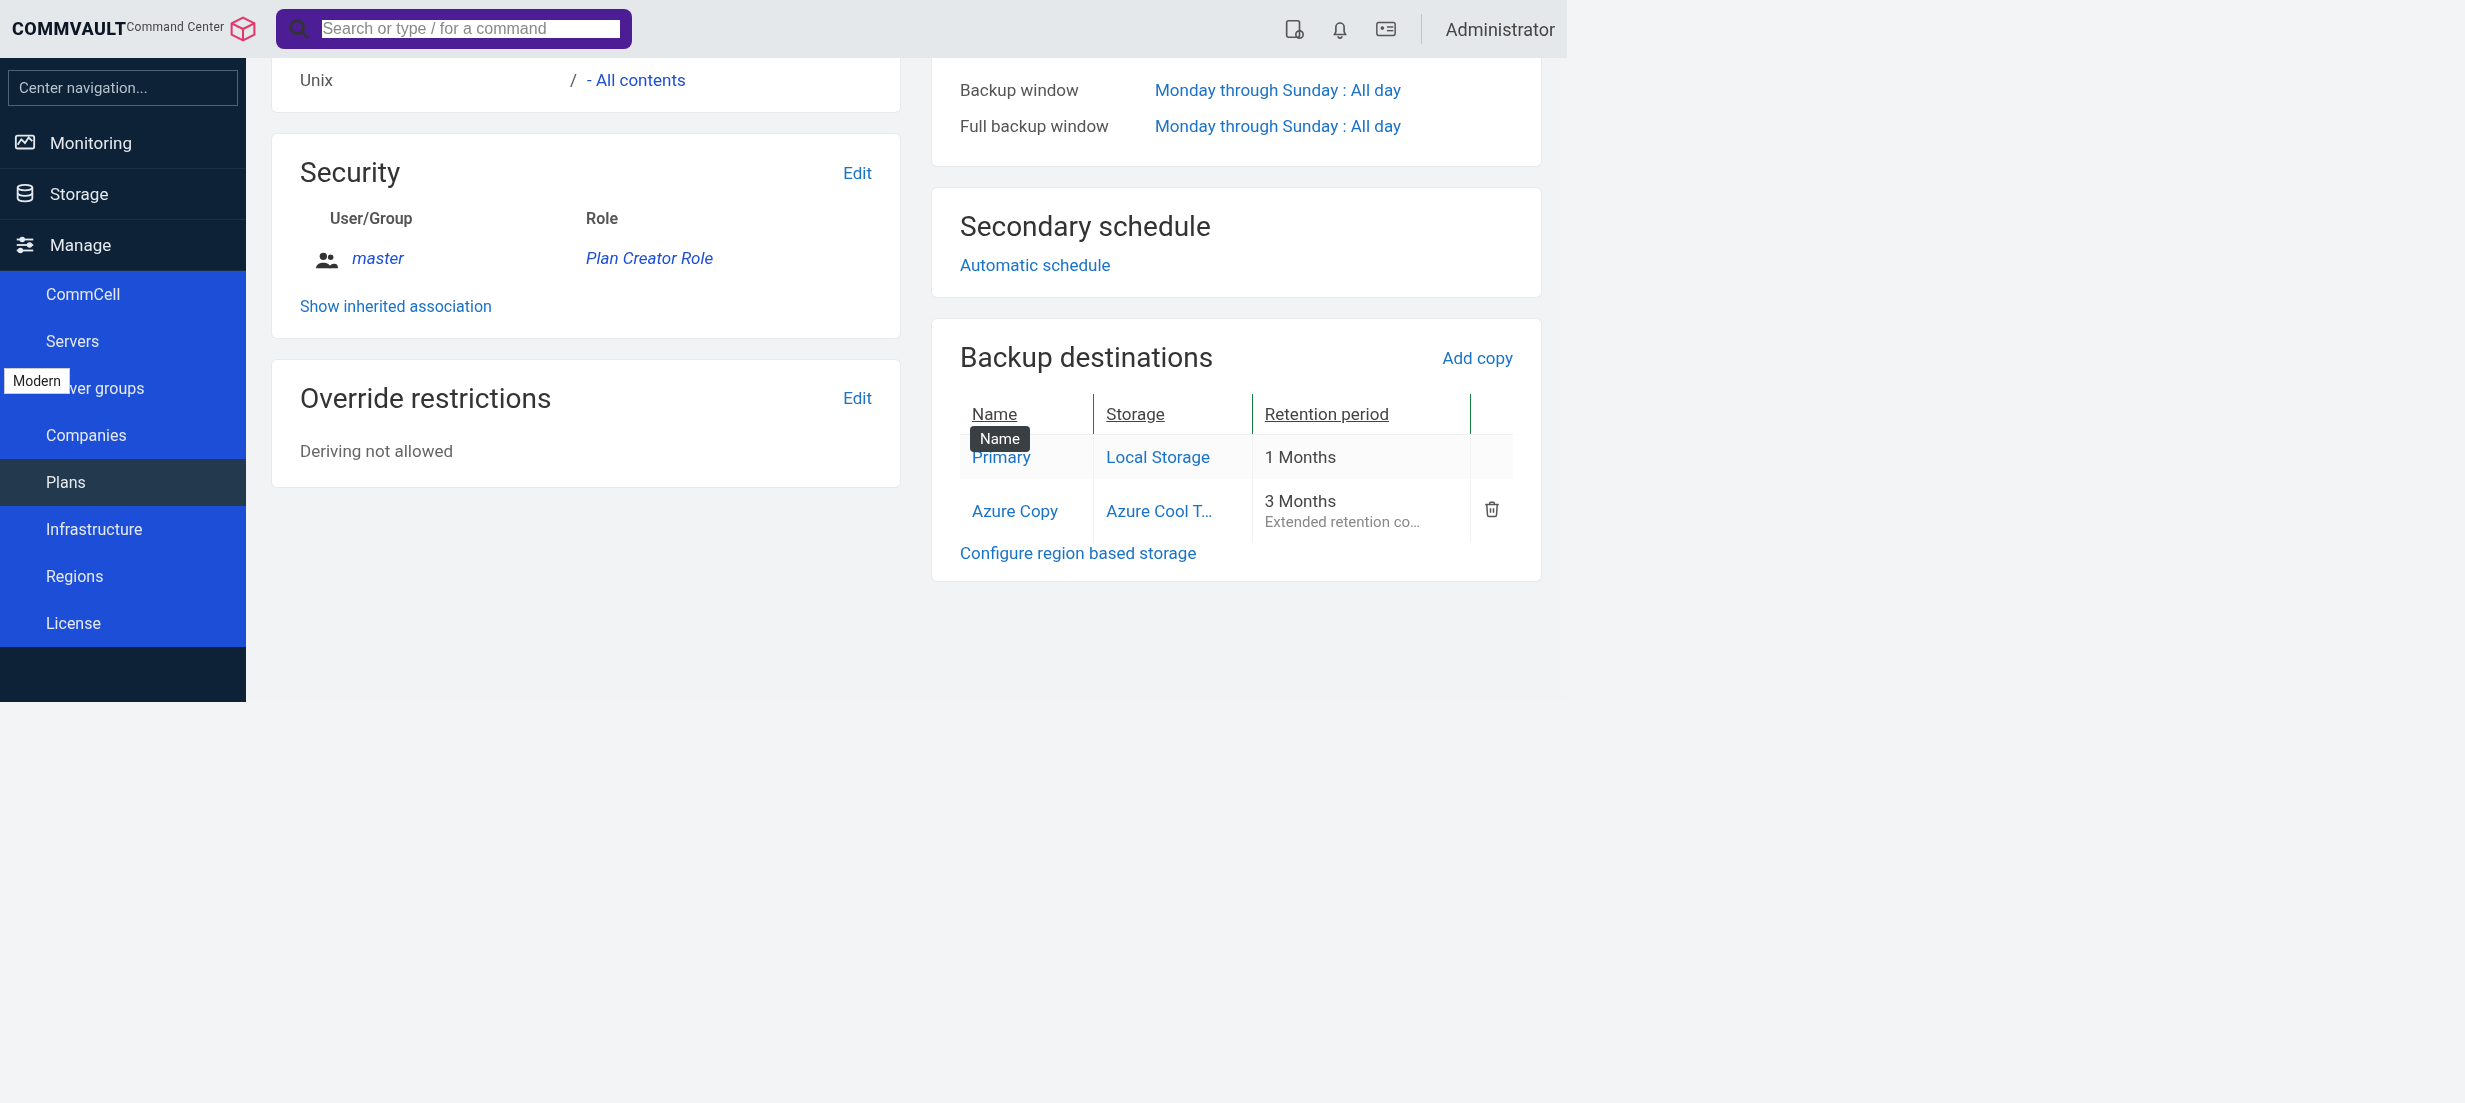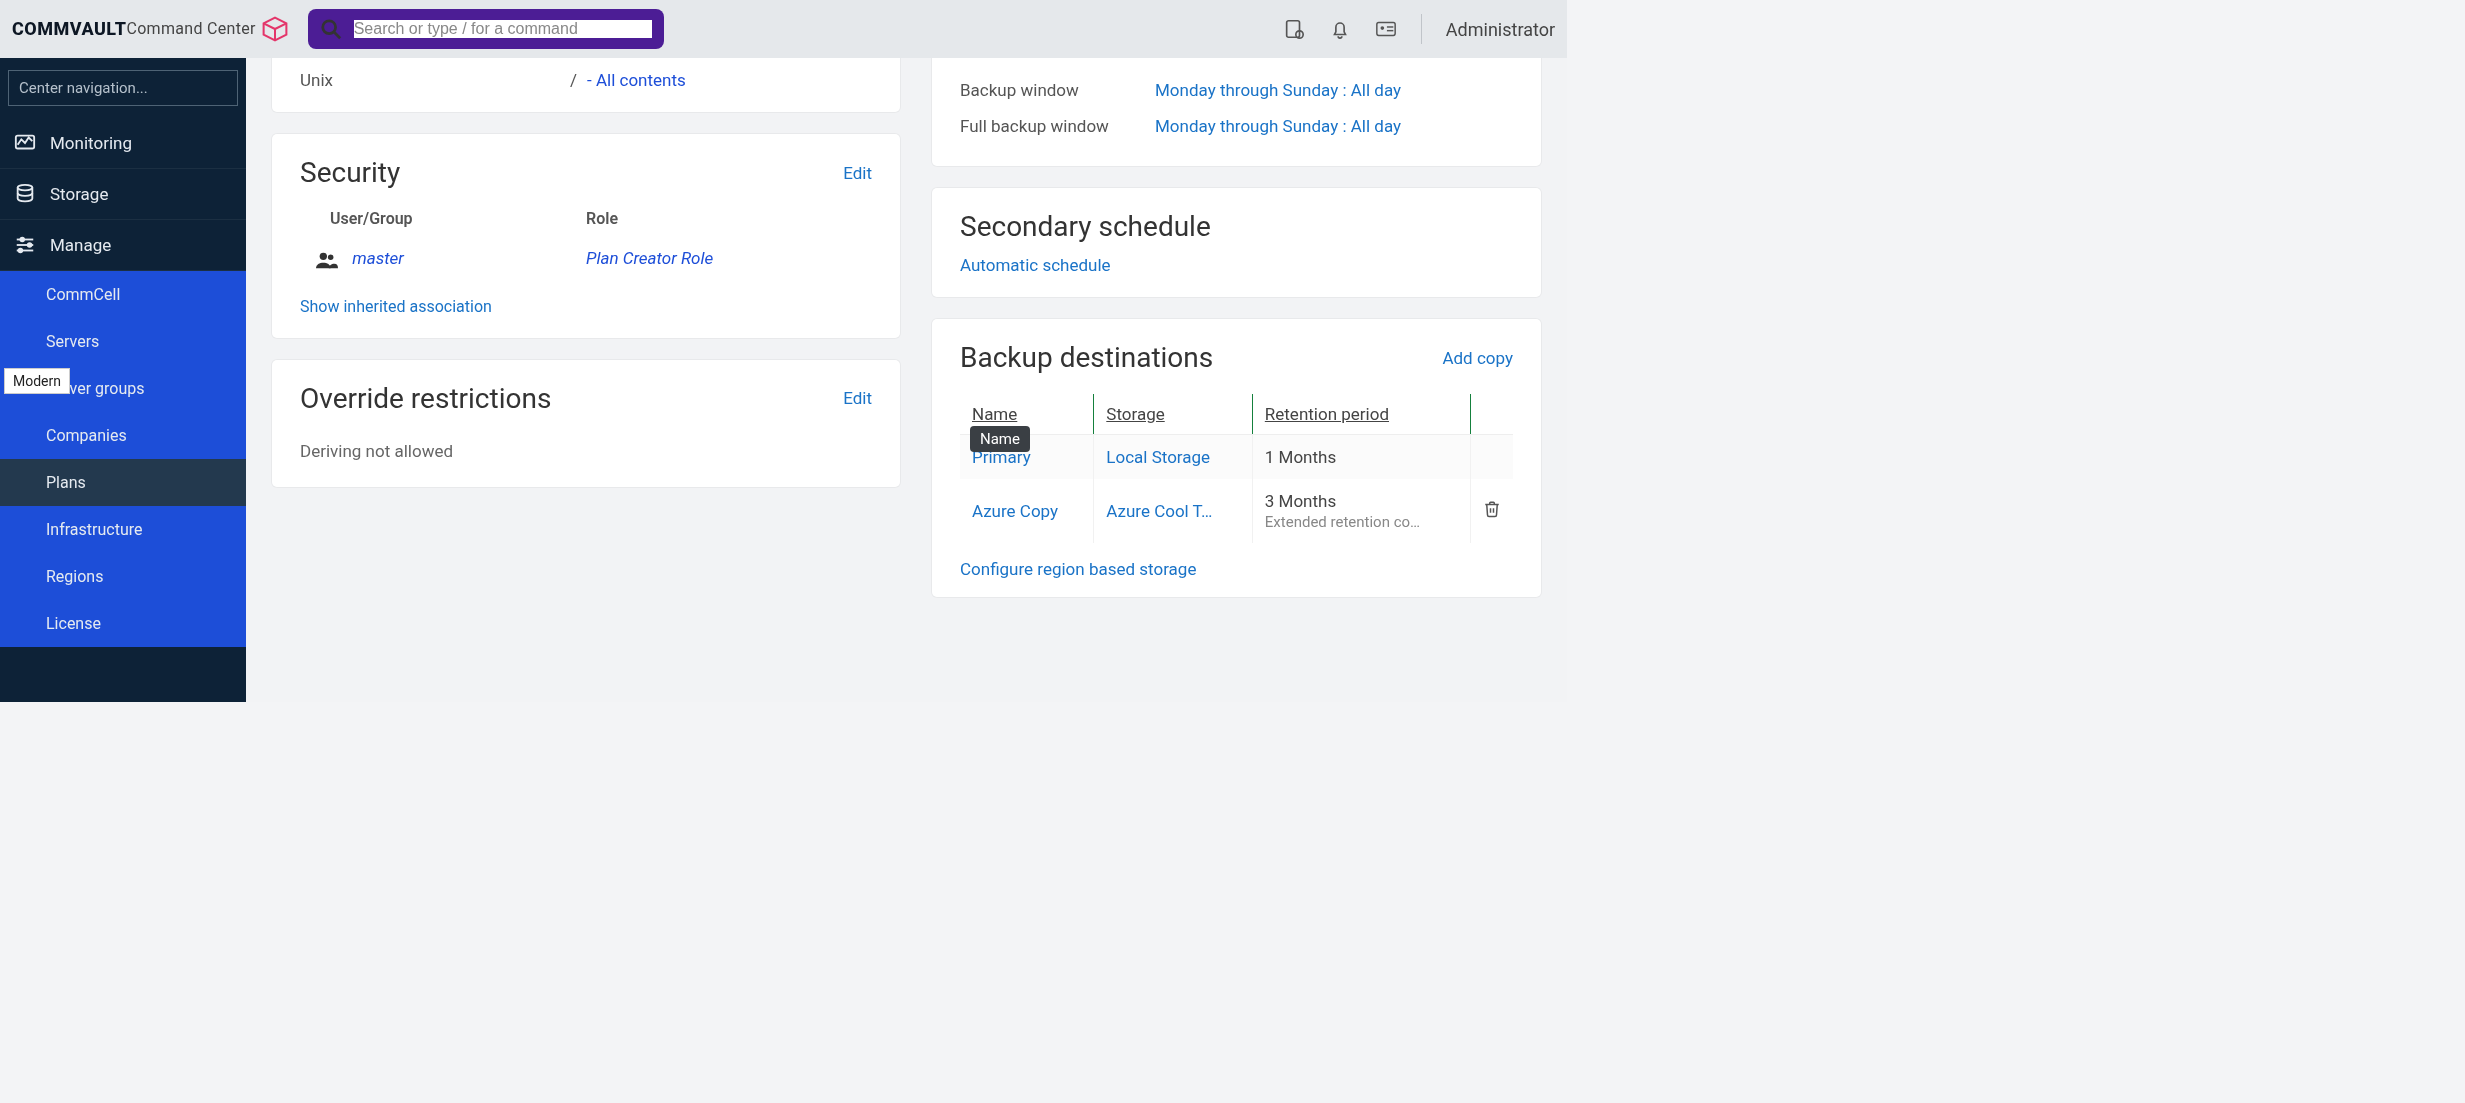--- a/index.html
+++ b/index.html
@@ -27,21 +27,21 @@
     margin-right: 20px;
   }
   .logo-text-wrap { display:flex; flex-direction:row; line-height:1; }
   .logo-main {
     font-weight: 800;
     font-size: 18px;
     letter-spacing: 0.5px;
     color: #0d1724;
   }
   .logo-sub {
-    font-size: 16px;
+    font-size: 12px;
     color: #444;
     letter-spacing: 0.3px;
     text-align: right;
     margin-top: 1px;
   }
   .logo-cube {
     width: 26px; height: 26px;
   }
   .search-box {
     width: 356px;
@@ -405,21 +405,21 @@
                   <td>3 Months<span class="sub">Extended retention co…</span></td>
                   <td style="text-align: center;"><svg class="trash-icon" viewBox="0 0 24 24" fill="none" stroke="#555" stroke-width="2">
                       <polyline points="3 6 5 6 21 6"></polyline>
                       <path d="M19 6l-1 14a2 2 0 0 1-2 2H8a2 2 0 0 1-2-2L5 6"></path>
                       <path d="M10 11v6M14 11v6"></path>
                       <path d="M9 6V4a1 1 0 0 1 1-1h4a1 1 0 0 1 1 1v2"></path>
                     </svg></td>
                 </tr>
               </tbody>
         </table>
-        <div style="margin-top:16px;">
+        <div style="">
           <span class="link">Configure region based storage</span>
         </div>
       </div>
 
     </div>
   </div>
 </div>
 
 </div>
 

